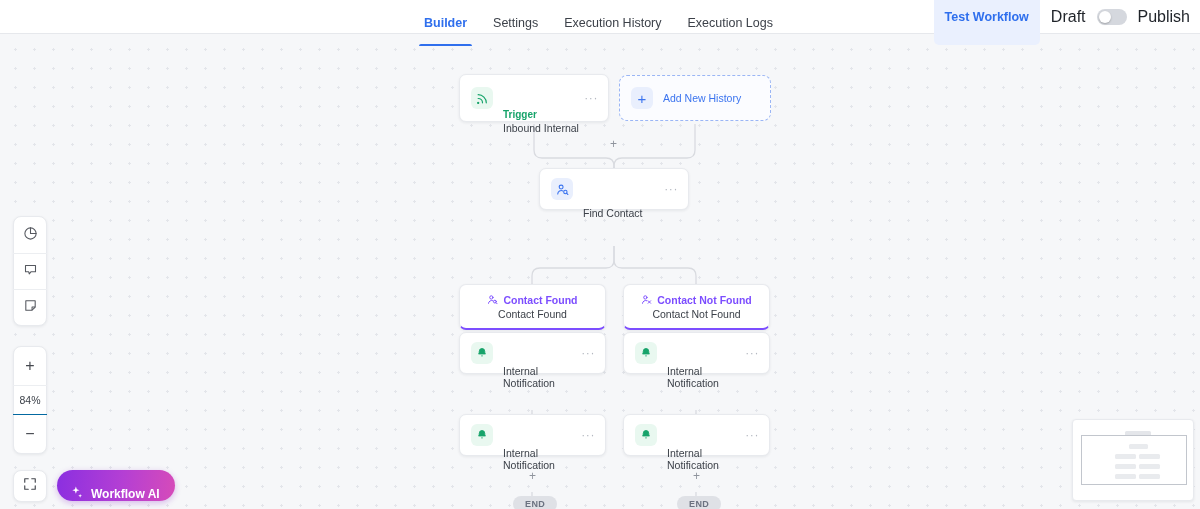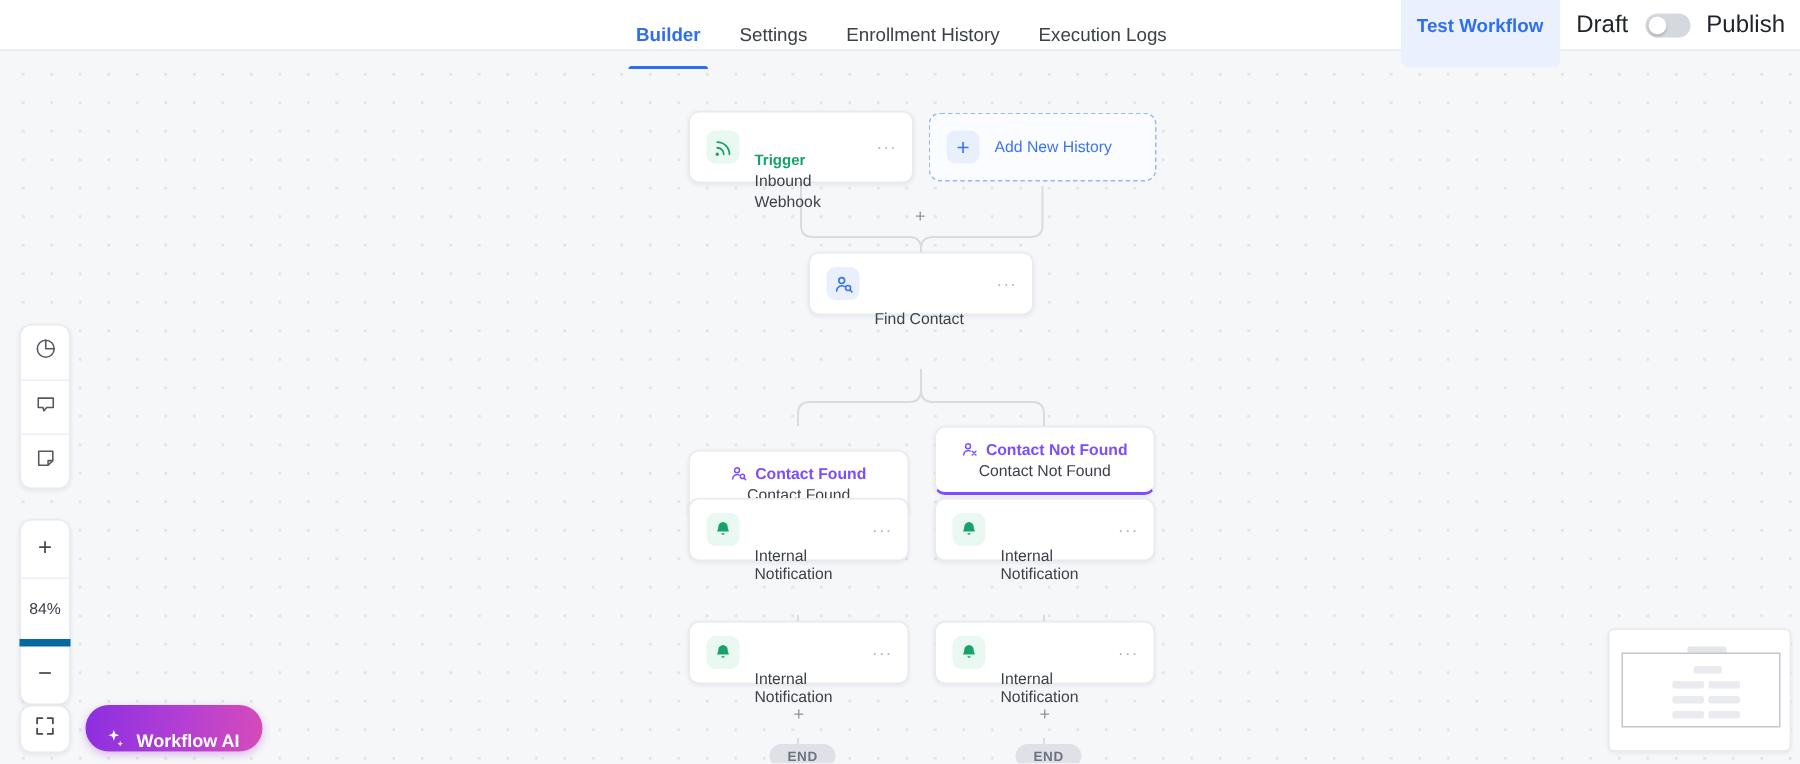--- a/index.html
+++ b/index.html
@@ -123,23 +123,23 @@
   }
   .rail-a { left: 13px; top: 216px; width: 34px; }
   .rail-b { left: 13px; top: 346px; width: 34px; }
   .rail-c { left: 13px; top: 470px; width: 34px; height: 32px; justify-content: center; }
   .rail .item {
     width: 34px; height: 36px; display: flex; align-items: center;
     justify-content: center; cursor: pointer; color: #55585f;
   }
   .rail .item.sep { border-top: 1px solid #eceef1; }
   .rail .zoomlabel {
-    width: 34px; height: 46px; display: flex; align-items: center; justify-content: center;
+    width: 34px; height: 30px; display: flex; align-items: center; justify-content: center;
     font-size: 10.5px; color: #3c4149; border-top: 1px solid #eceef1;
-    border-bottom: 5px solid #0369a1; cursor: default; text-align: right;
+    border-bottom: 1px solid #0369a1; cursor: default; text-align: right;
   }
   .rail .zbtn {
     width: 34px; height: 38px; display: flex; align-items: center; justify-content: center;
     font-size: 16px; color: #45484f; cursor: pointer; line-height: 1;
   }
 
   
   .wfai {
     position: absolute; left: 57px; top: 470px; height: 31px;
     padding: 16px 15px 0 12px; border-radius: 16px;
@@ -168,21 +168,21 @@
 
   <div class="topbar">
     <div class="tabs">
       <div class="tab active">
         <span>Builder</span>
       </div>
       <div class="tab">
         <span>Settings</span>
       </div>
       <div class="tab">
-        <span>Enrollment History</span>
+        <span>Execution History</span>
       </div>
       <div class="tab">
         <span>Execution Logs</span>
       </div>
     </div>
 
     <div class="topright">
       <button class="btn-test">Test Workflow</button>
       <span class="draft-label">Draft</span>
       <div class="toggle">
@@ -219,21 +219,21 @@
     <div class="node" style="left:459px; top:40px; width:150px; height:48px;">
       <span class="ico green">
         <svg width="13" height="13" viewBox="0 0 24 24" fill="none" stroke="#16a36a" stroke-width="2.2" stroke-linecap="round">
           <path d="M4 19a1 1 0 1 0 .01 0"></path>
           <path d="M4 12a8 8 0 0 1 8 8"></path>
           <path d="M4 5a15 15 0 0 1 15 15"></path>
         </svg>
       </span>
       <span class="txt">
         <span class="t-sub" style="display:block">Trigger</span>
-        <span class="t-main" style="display:block">Inbound Webhook</span>
+        <span class="t-main" style="display:block">Inbound Internal</span>
       </span>
       <span class="dots">···</span>
     </div>
 
     <div class="addtrigger" style="left:619px; top:41px; width:152px; height:46px;">
       <span class="plusbox">+</span>
       <span class="at-label">Add New History</span>
     </div>
 
     <div class="edgeplus" style="left:607px; top:104px;">+</div>
@@ -244,21 +244,21 @@
           <circle cx="9.5" cy="7.5" r="3.6"></circle>
           <path d="M3.2 20.3a6.6 6.6 0 0 1 9.6-5.7"></path>
           <circle cx="17.3" cy="16.6" r="3.1"></circle>
           <path d="M19.6 18.9 22 21.3"></path>
         </svg>
       </span>
       <span class="txt t-single">Find Contact</span>
       <span class="dots">···</span>
     </div>
 
-    <div class="branch" style="left:459px; top:266px; width:147px; height:46px;">
+    <div class="branch" style="left:459px; top:250px; width:147px; height:46px;">
       <span class="b-head">
         <svg width="11" height="11" viewBox="0 0 24 24" fill="none" stroke="#7c4dff" stroke-width="2.1" stroke-linecap="round">
           <circle cx="9.5" cy="7.5" r="3.6"></circle>
           <path d="M3.2 20.3a6.6 6.6 0 0 1 9.6-5.7"></path>
           <circle cx="17.3" cy="16.6" r="3.1"></circle>
           <path d="M19.6 18.9 22 21.3"></path>
         </svg>
         <span class="b-title">Contact Found</span>
       </span>
       <span class="b-body">Contact Found</span>

